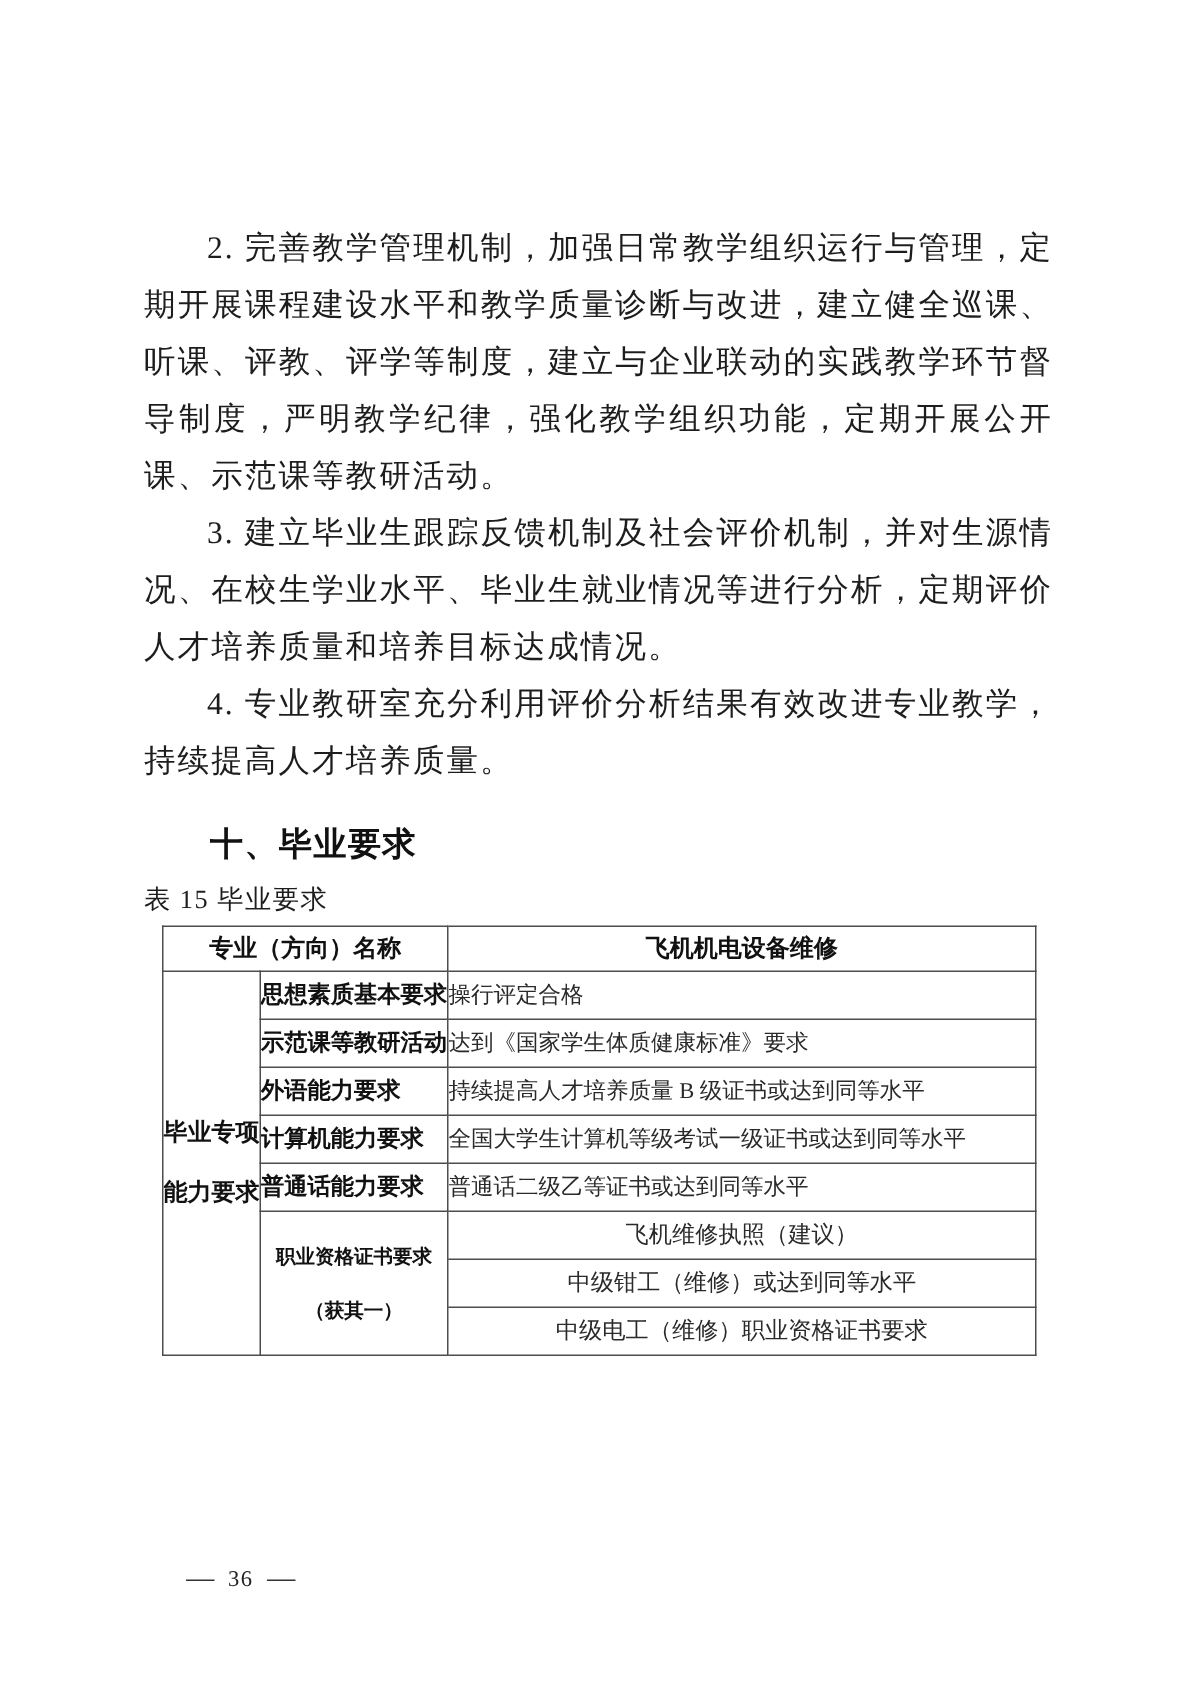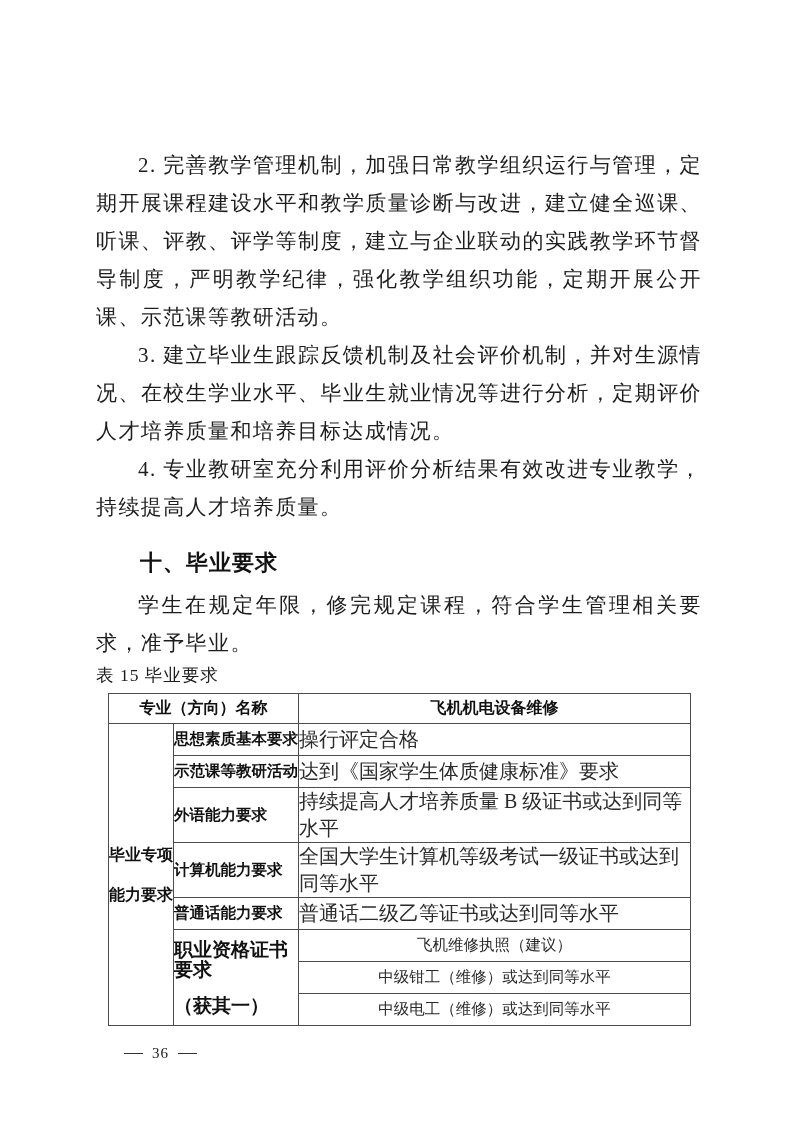--- a/index.html
+++ b/index.html
@@ -83,38 +83,38 @@
   td.label-cell {
     height: 31px;
     text-align: left;
     font-weight: bold;
     font-size: 15.5px;
     font-family: "Liberation Sans", "DejaVu Sans", sans-serif;
     color: #111111;
   }
   td.cert-label {
     height: auto;
-    text-align: left;
-    font-weight: bold;
-    font-size: 19px;
+    text-align: center;
+    font-weight: bold;
+    font-size: 13px;
     font-family: "Liberation Sans", "DejaVu Sans", sans-serif;
     color: #111111;
   }
   .cert-line {
     display: block;
     line-height: 20px;
   }
   .cert-line + .cert-line {
     margin-top: 16px;
   }
   td.value-left {
     height: 31px;
     text-align: left;
     padding-left: 5px;
-    font-size: 20px;
+    font-size: 15px;
     color: #2a2a2a;
   }
   td.value-center {
     height: 31px;
     text-align: center;
     font-size: 15.5px;
     color: #2a2a2a;
   }
   .footer {
     position: absolute;
@@ -141,21 +141,20 @@
 <body>
 
 <div class="page">
   <div class="content">
 
     <p class="body-par">2. 完善教学管理机制，加强日常教学组织运行与管理，定期开展课程建设水平和教学质量诊断与改进，建立健全巡课、听课、评教、评学等制度，建立与企业联动的实践教学环节督导制度，严明教学纪律，强化教学组织功能，定期开展公开课、示范课等教研活动。</p>
     <p class="body-par">3. 建立毕业生跟踪反馈机制及社会评价机制，并对生源情况、在校生学业水平、毕业生就业情况等进行分析，定期评价人才培养质量和培养目标达成情况。</p>
     <p class="body-par">4. 专业教研室充分利用评价分析结果有效改进专业教学，持续提高人才培养质量。</p>
 
     <h2 class="section-heading">十、毕业要求</h2>
-    <p class="body-par">学生在规定年限，修完规定课程，符合学生管理相关要求，准予毕业。</p>
 
     <div class="table-caption">表 15 毕业要求</div>
 
     <table class="req-table">
       <colgroup>
         <col style="width:65px">
         <col style="width:125px">
         <col style="width:392px">
       </colgroup>
       <tbody>
@@ -191,21 +190,21 @@
           <td class="cert-label" rowspan="3">
             <span class="cert-line">职业资格证书要求</span>
             <span class="cert-line">（获其一）</span>
           </td>
           <td class="value-center">飞机维修执照（建议）</td>
         </tr>
         <tr>
           <td class="value-center">中级钳工（维修）或达到同等水平</td>
         </tr>
         <tr>
-          <td class="value-center">中级电工（维修）或达到同等水平</td>
+          <td class="value-center">中级电工（维修）职业资格证书要求</td>
         </tr>
       </tbody>
     </table>
   </div>
 
   <div class="footer">
     <span class="footer-dash"></span>
     <span class="page-num">36</span>
     <span class="footer-dash"></span>
   </div>

